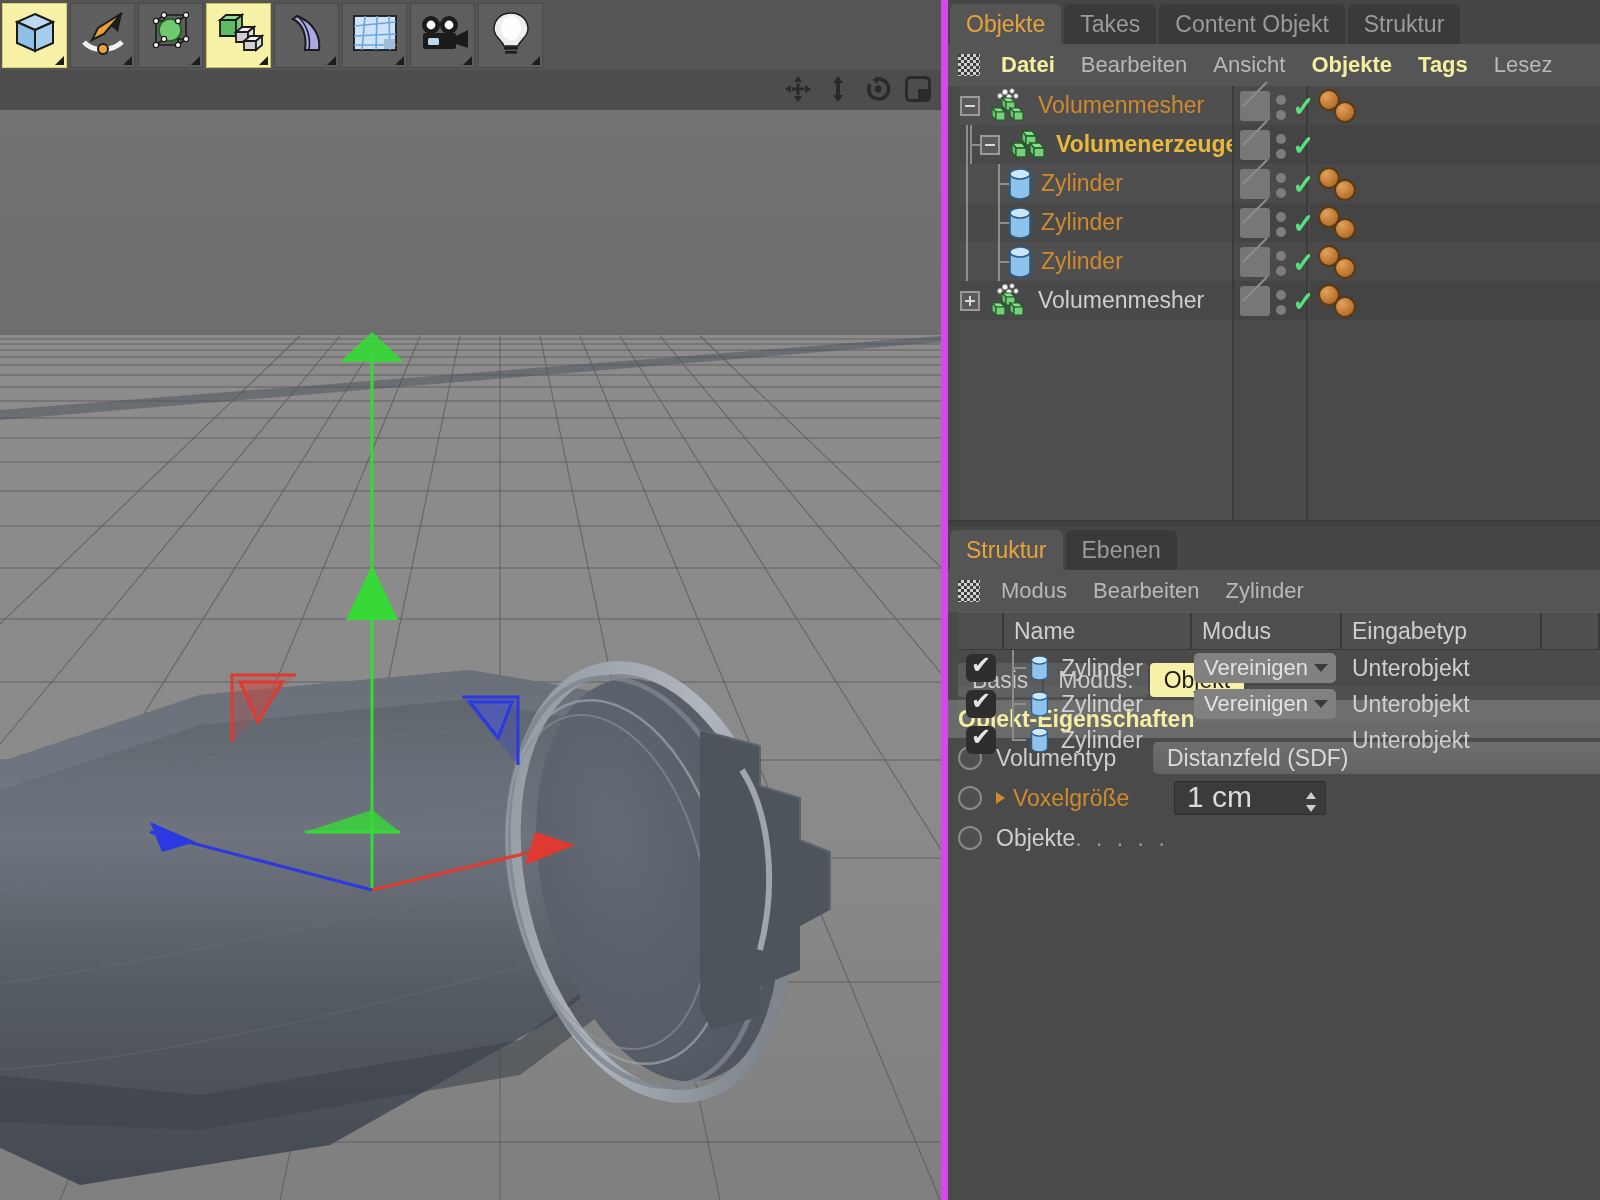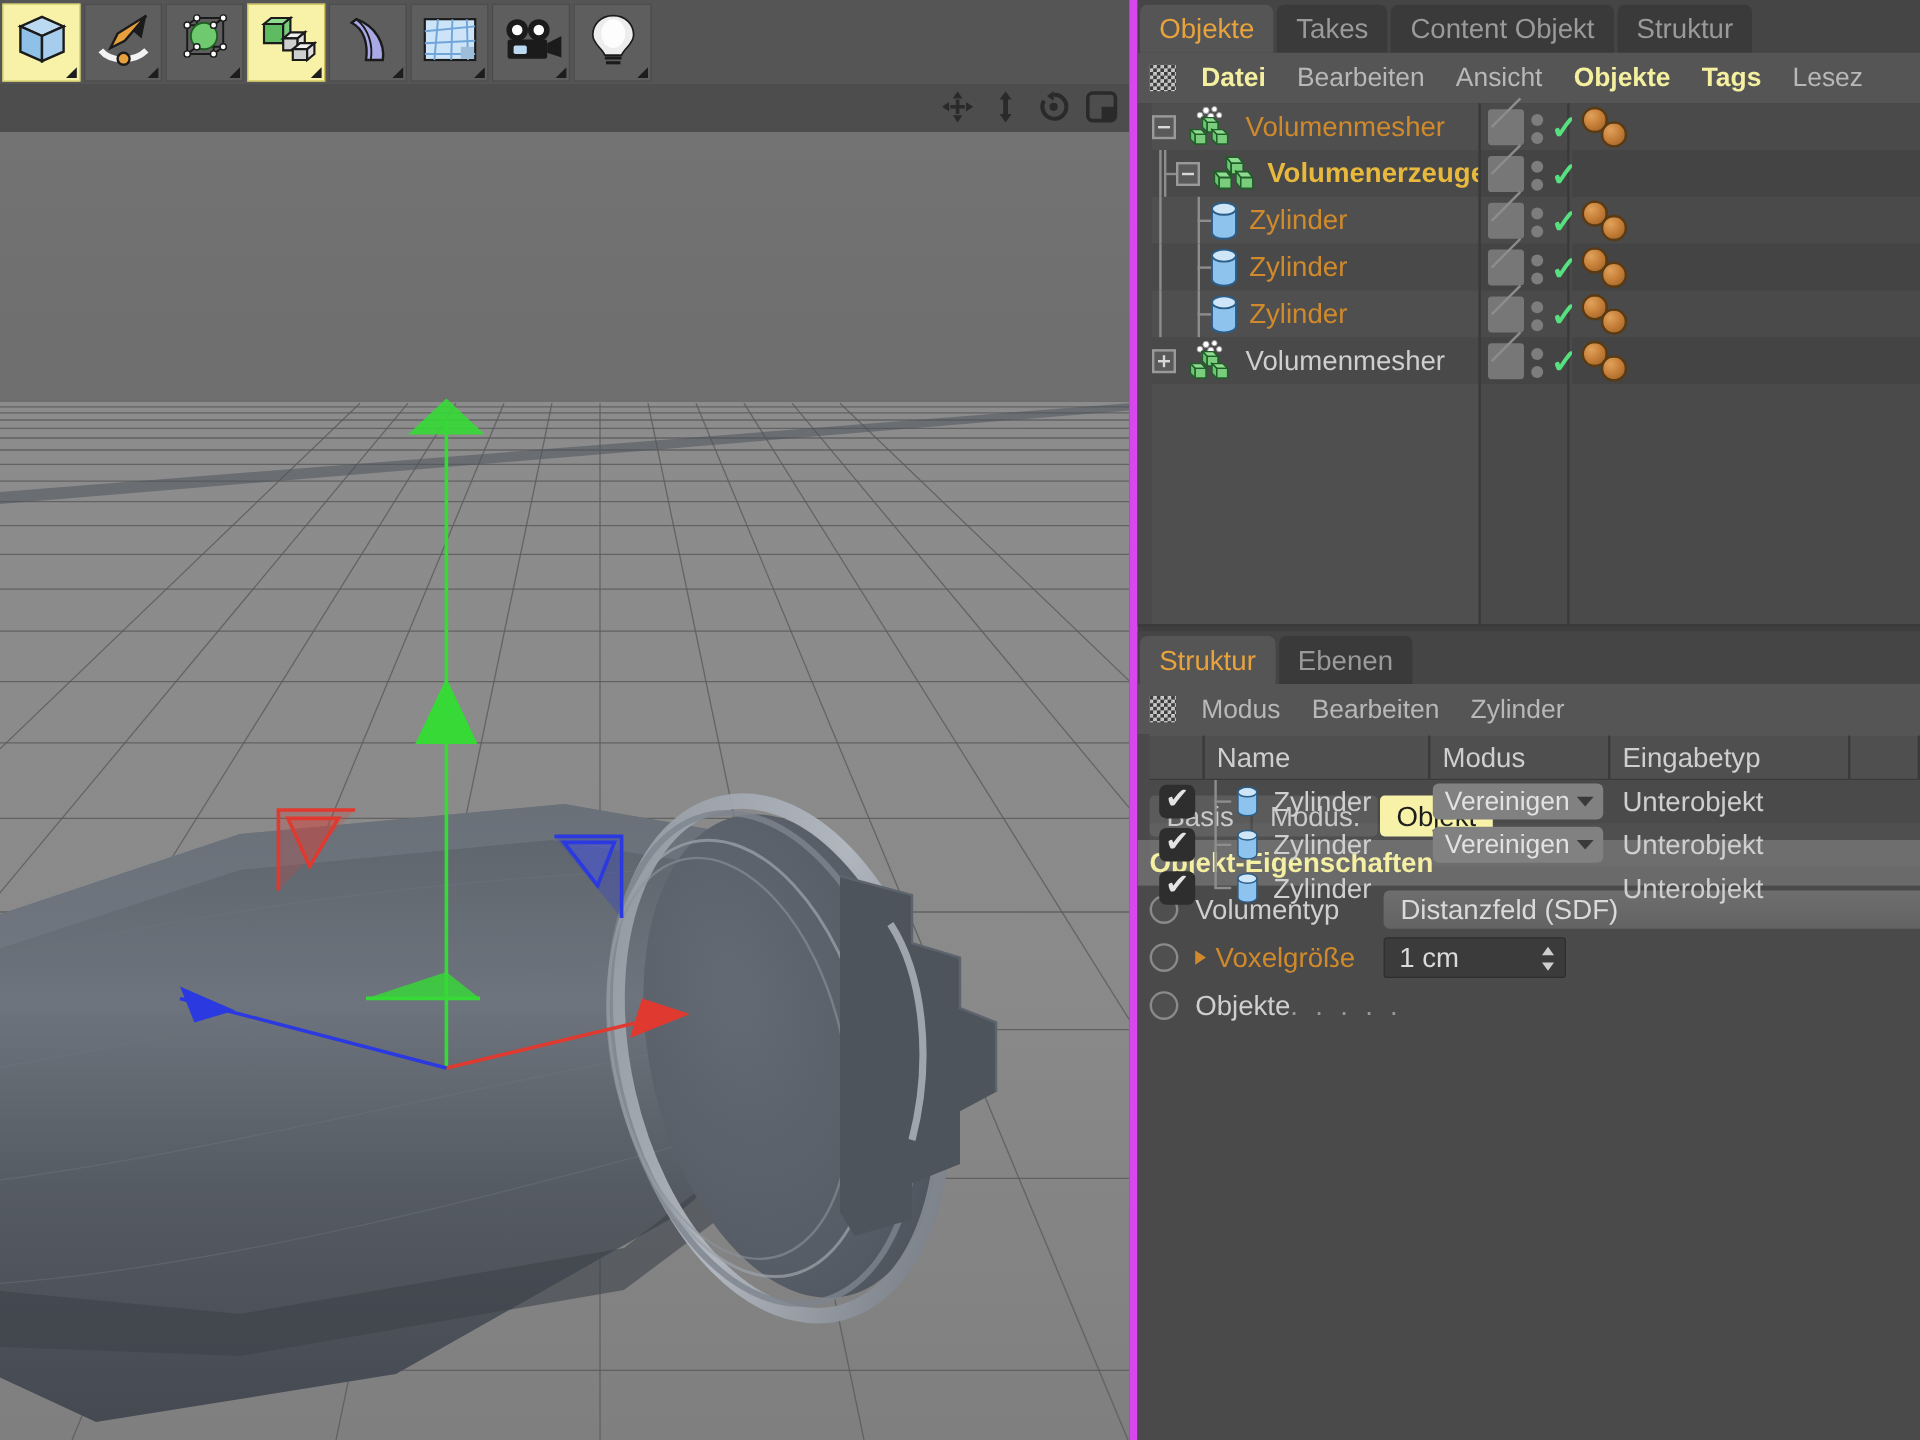--- a/index.html
+++ b/index.html
@@ -94,21 +94,21 @@
   .radio{ width:24px; height:24px; border-radius:50%; border:2px solid #8a8a8a; background:#4f4f4f; flex:0 0 auto; }
   .plabel{ font-size:23px; color:#cfcfcf; margin-left:14px; white-space:nowrap; }
   .plabel.orange{ color:#d08a2c; }
   .tri{ width:0;height:0;border-left:9px solid #d08a2c;border-top:6px solid transparent;border-bottom:6px solid transparent;
         margin-left:14px; flex:0 0 auto; }
   .dotted{ color:#9a9a9a; letter-spacing:4px; font-size:23px; }
 
   .combo{ position:absolute; height:32px; background:linear-gradient(#6e6e6e,#636363); border-radius:5px;
           display:flex; align-items:center; padding-left:14px; font-size:23px; color:#dadada; }
   .numfield{ position:absolute; height:34px; background:#3b3b3b; border:1px solid #2e2e2e; border-radius:3px;
-             display:flex; align-items:center; padding-left:12px; font-size:23px; color:#dadada; }
+             display:flex; align-items:flex-end; padding-left:12px; font-size:30px; color:#dadada;margin-left:21px; }
   .spin{ position:absolute; right:8px; top:5px; width:12px; height:24px; }
 
   
   .otable{ position:absolute; left:10px; top:0; width:642px; }
   .othead{ display:flex; height:38px; background:#4f4f4f; border-top:1px solid #5c5c5c; border-bottom:1px solid #3a3a3a;}
   .oth{ font-size:23px; color:#cfcfcf; display:flex; align-items:center; padding-left:10px; border-right:2px solid #3a3a3a; }
   .otrow{ display:flex; height:36px; align-items:center; }
   .otrow.alt{ background:rgba(255,255,255,0.03); }
   .otc{ display:flex; align-items:center; height:36px; }
   .cbx{ width:30px; height:28px; background:#2e2e2e; border-radius:6px; position:relative; }

